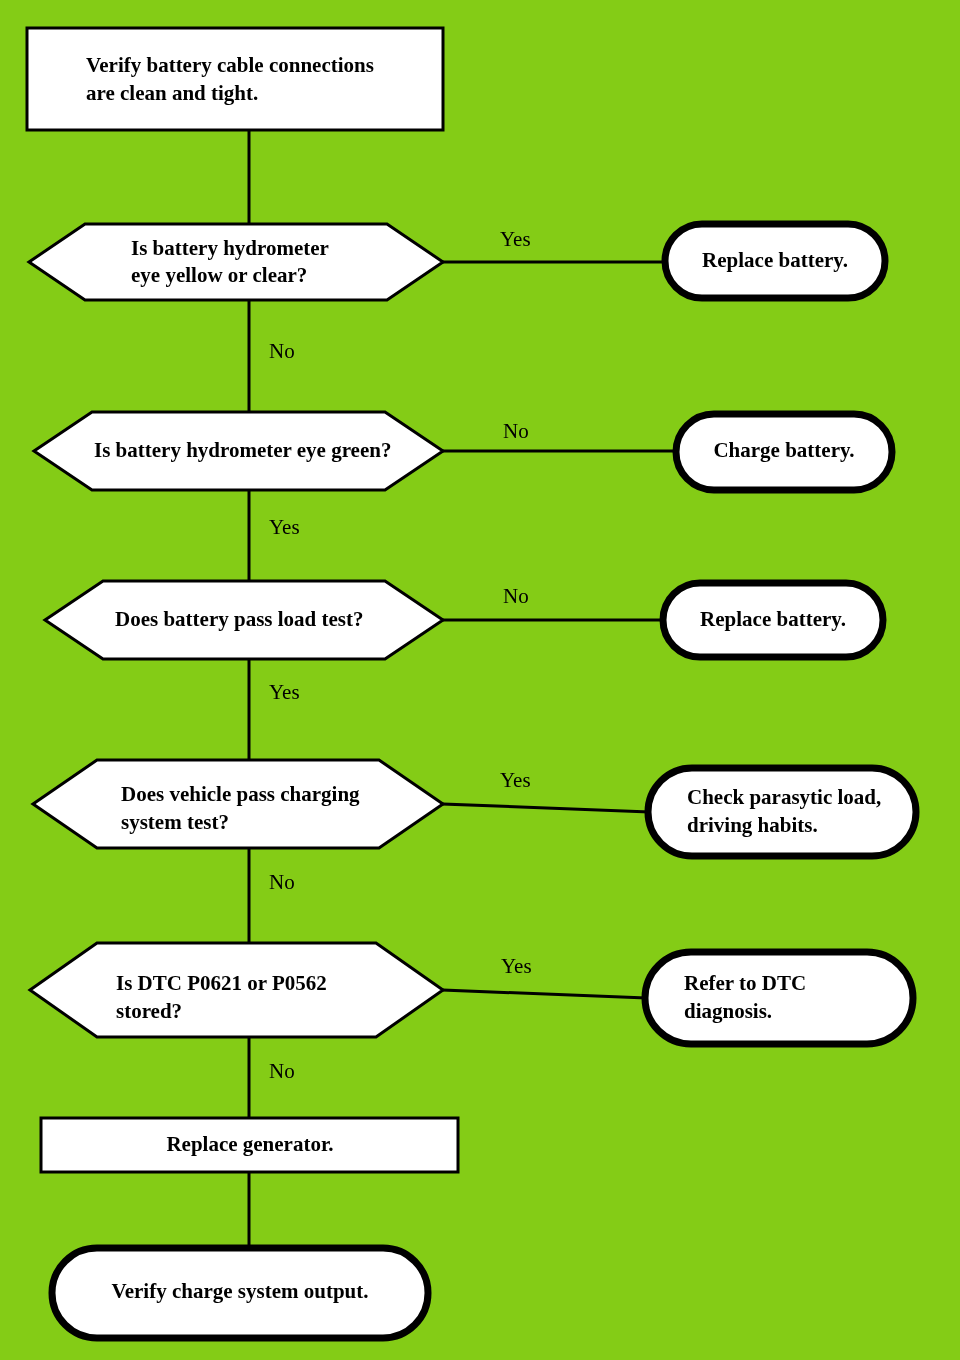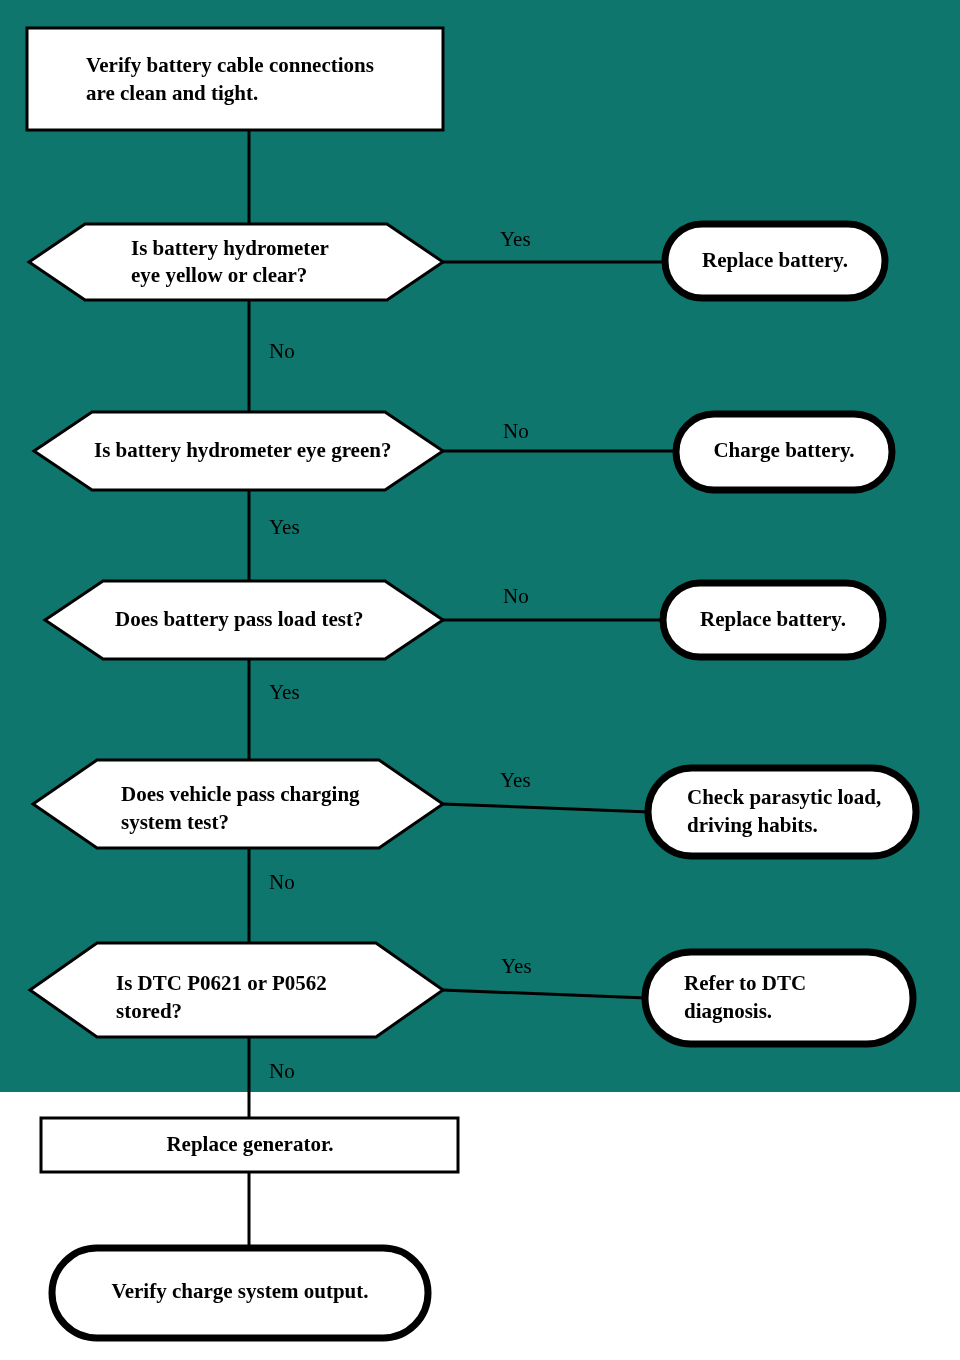--- a/index.html
+++ b/index.html
@@ -9,22 +9,22 @@
   }
   body {
     width: 960px;
     height: 1360px;
     overflow: hidden;
     font-family: "Liberation Serif", "DejaVu Serif", serif;
   }
   #chart-root {
     position: relative;
     width: 960px;
-    height: 1092px;
-    background: #0f766e;
+    height: 1360px;
+    background: #84cc16;
   }
   svg#flow {
     position: absolute;
     top: 0;
     left: 0;
     width: 960px;
     height: 1360px;
     display: block;
   }
   .thin { stroke: #000000; stroke-width: 3; fill: #ffffff; }

